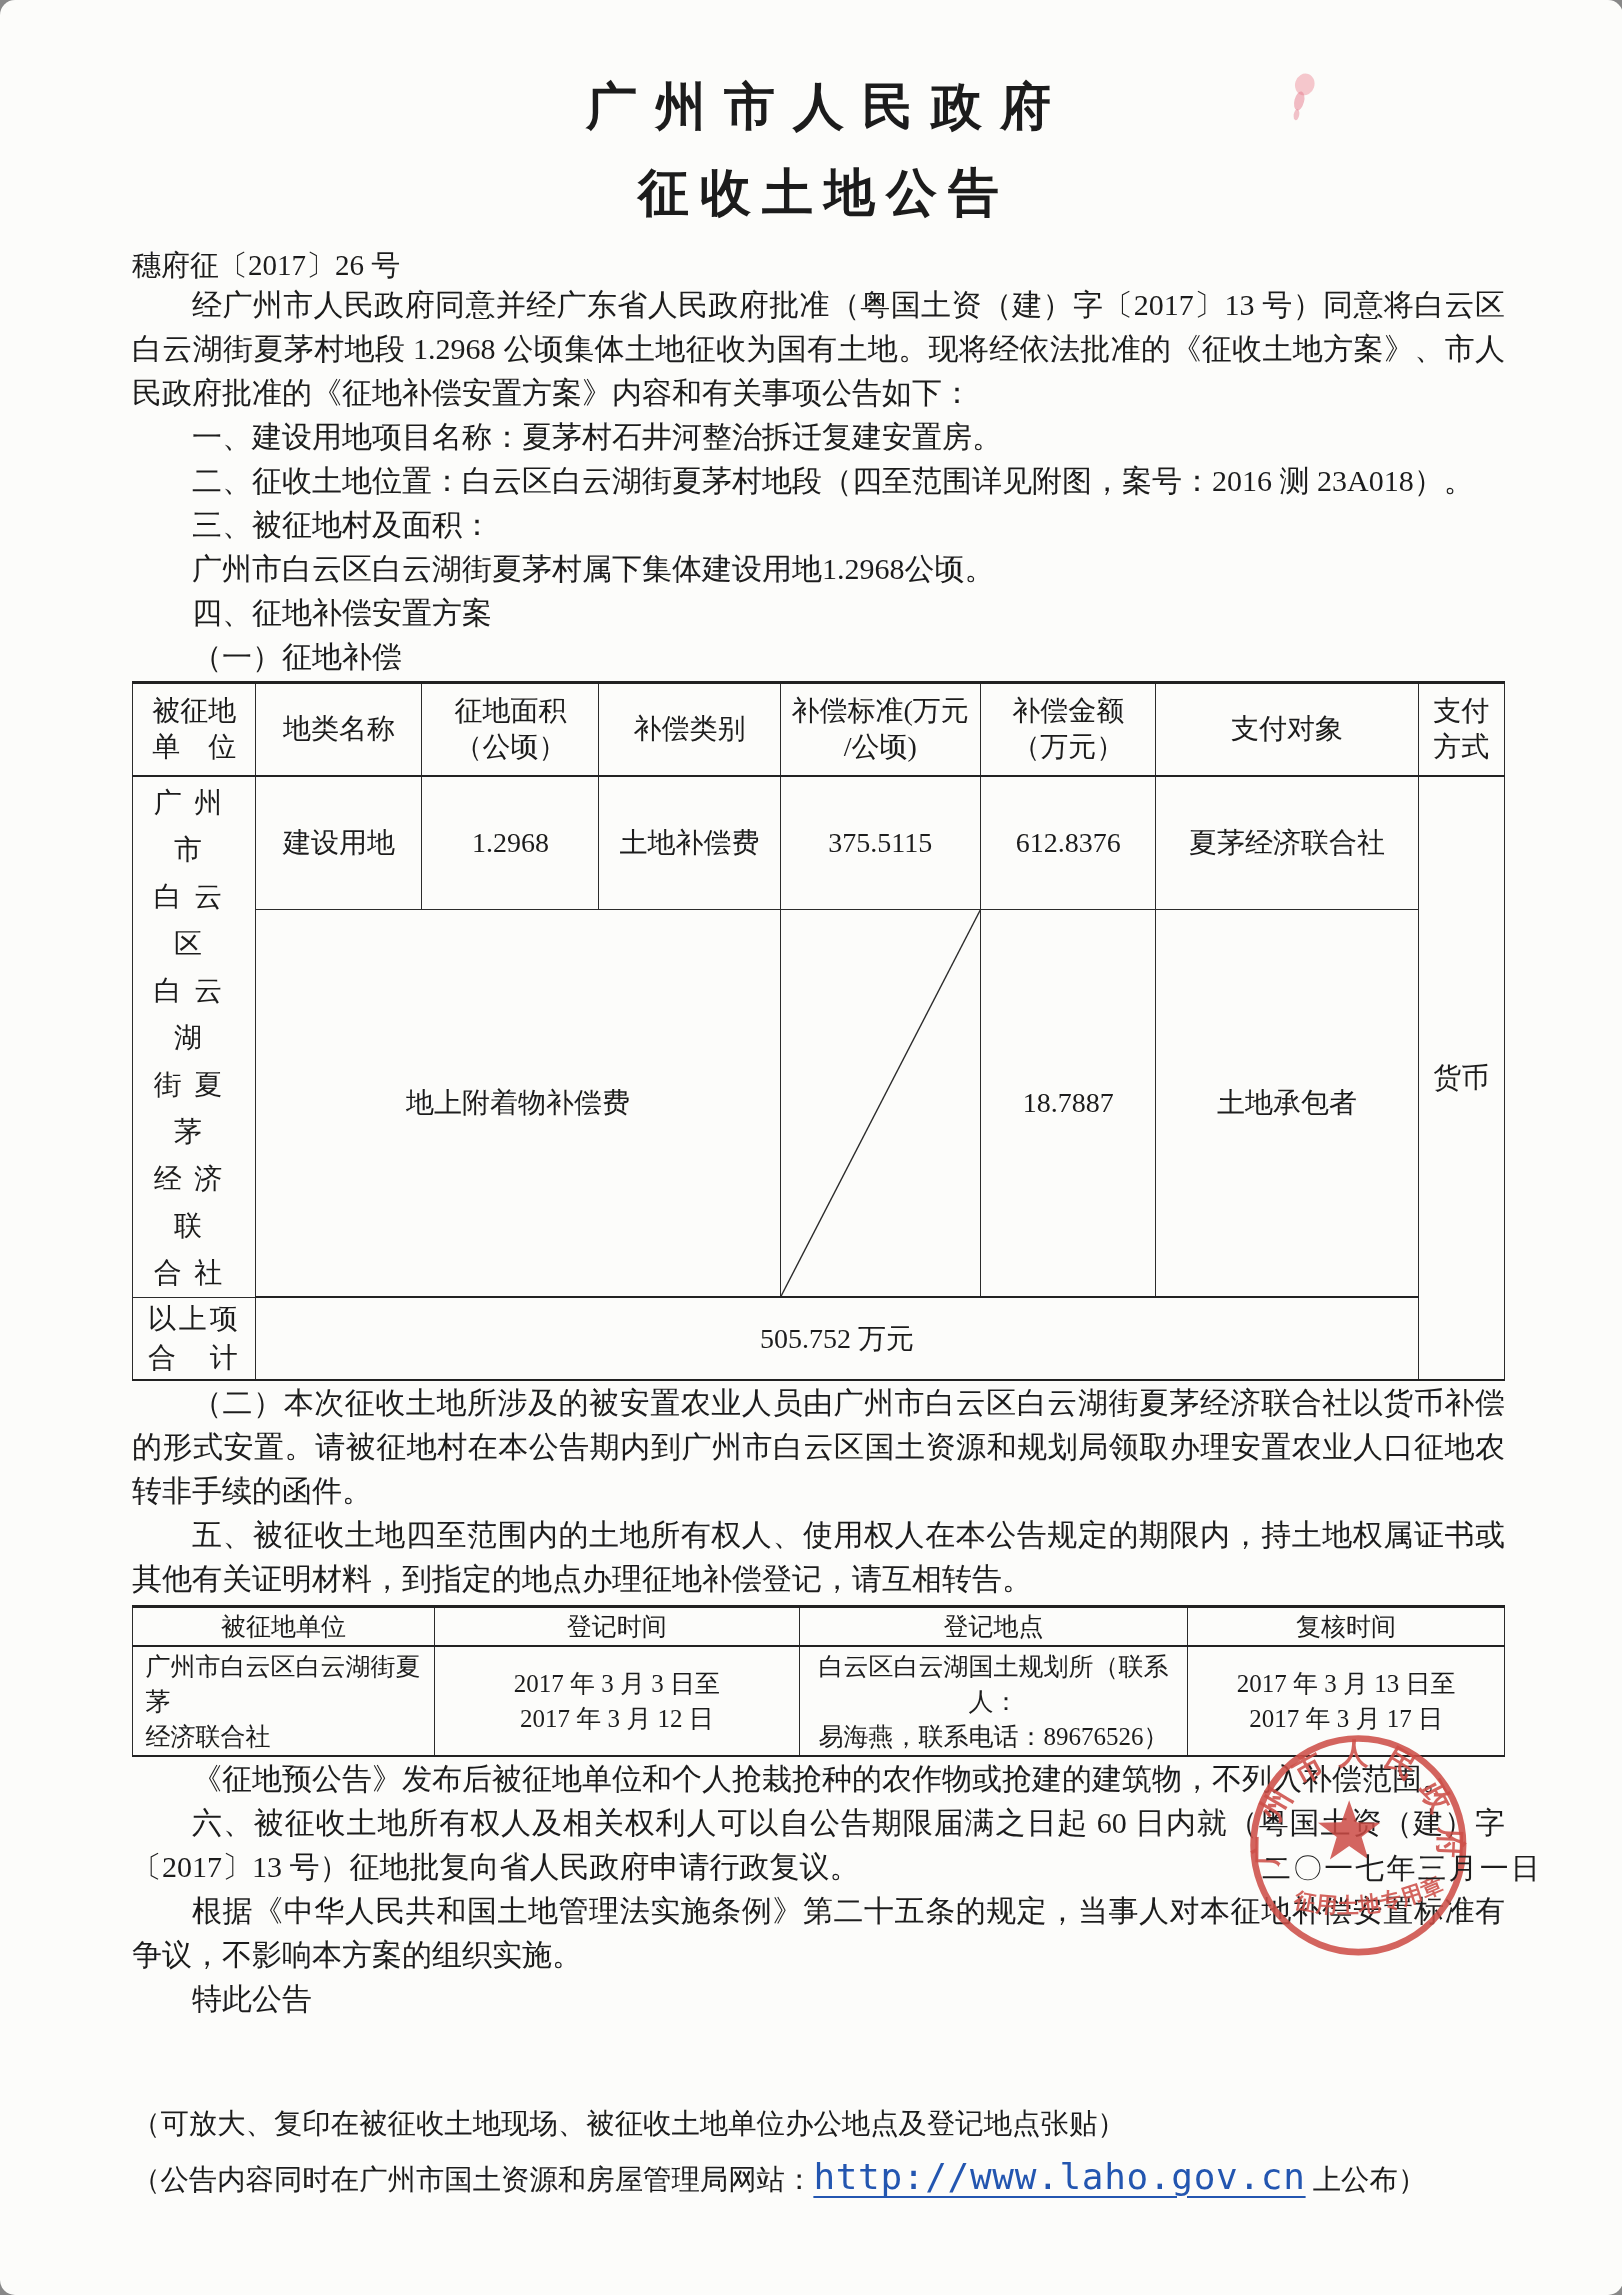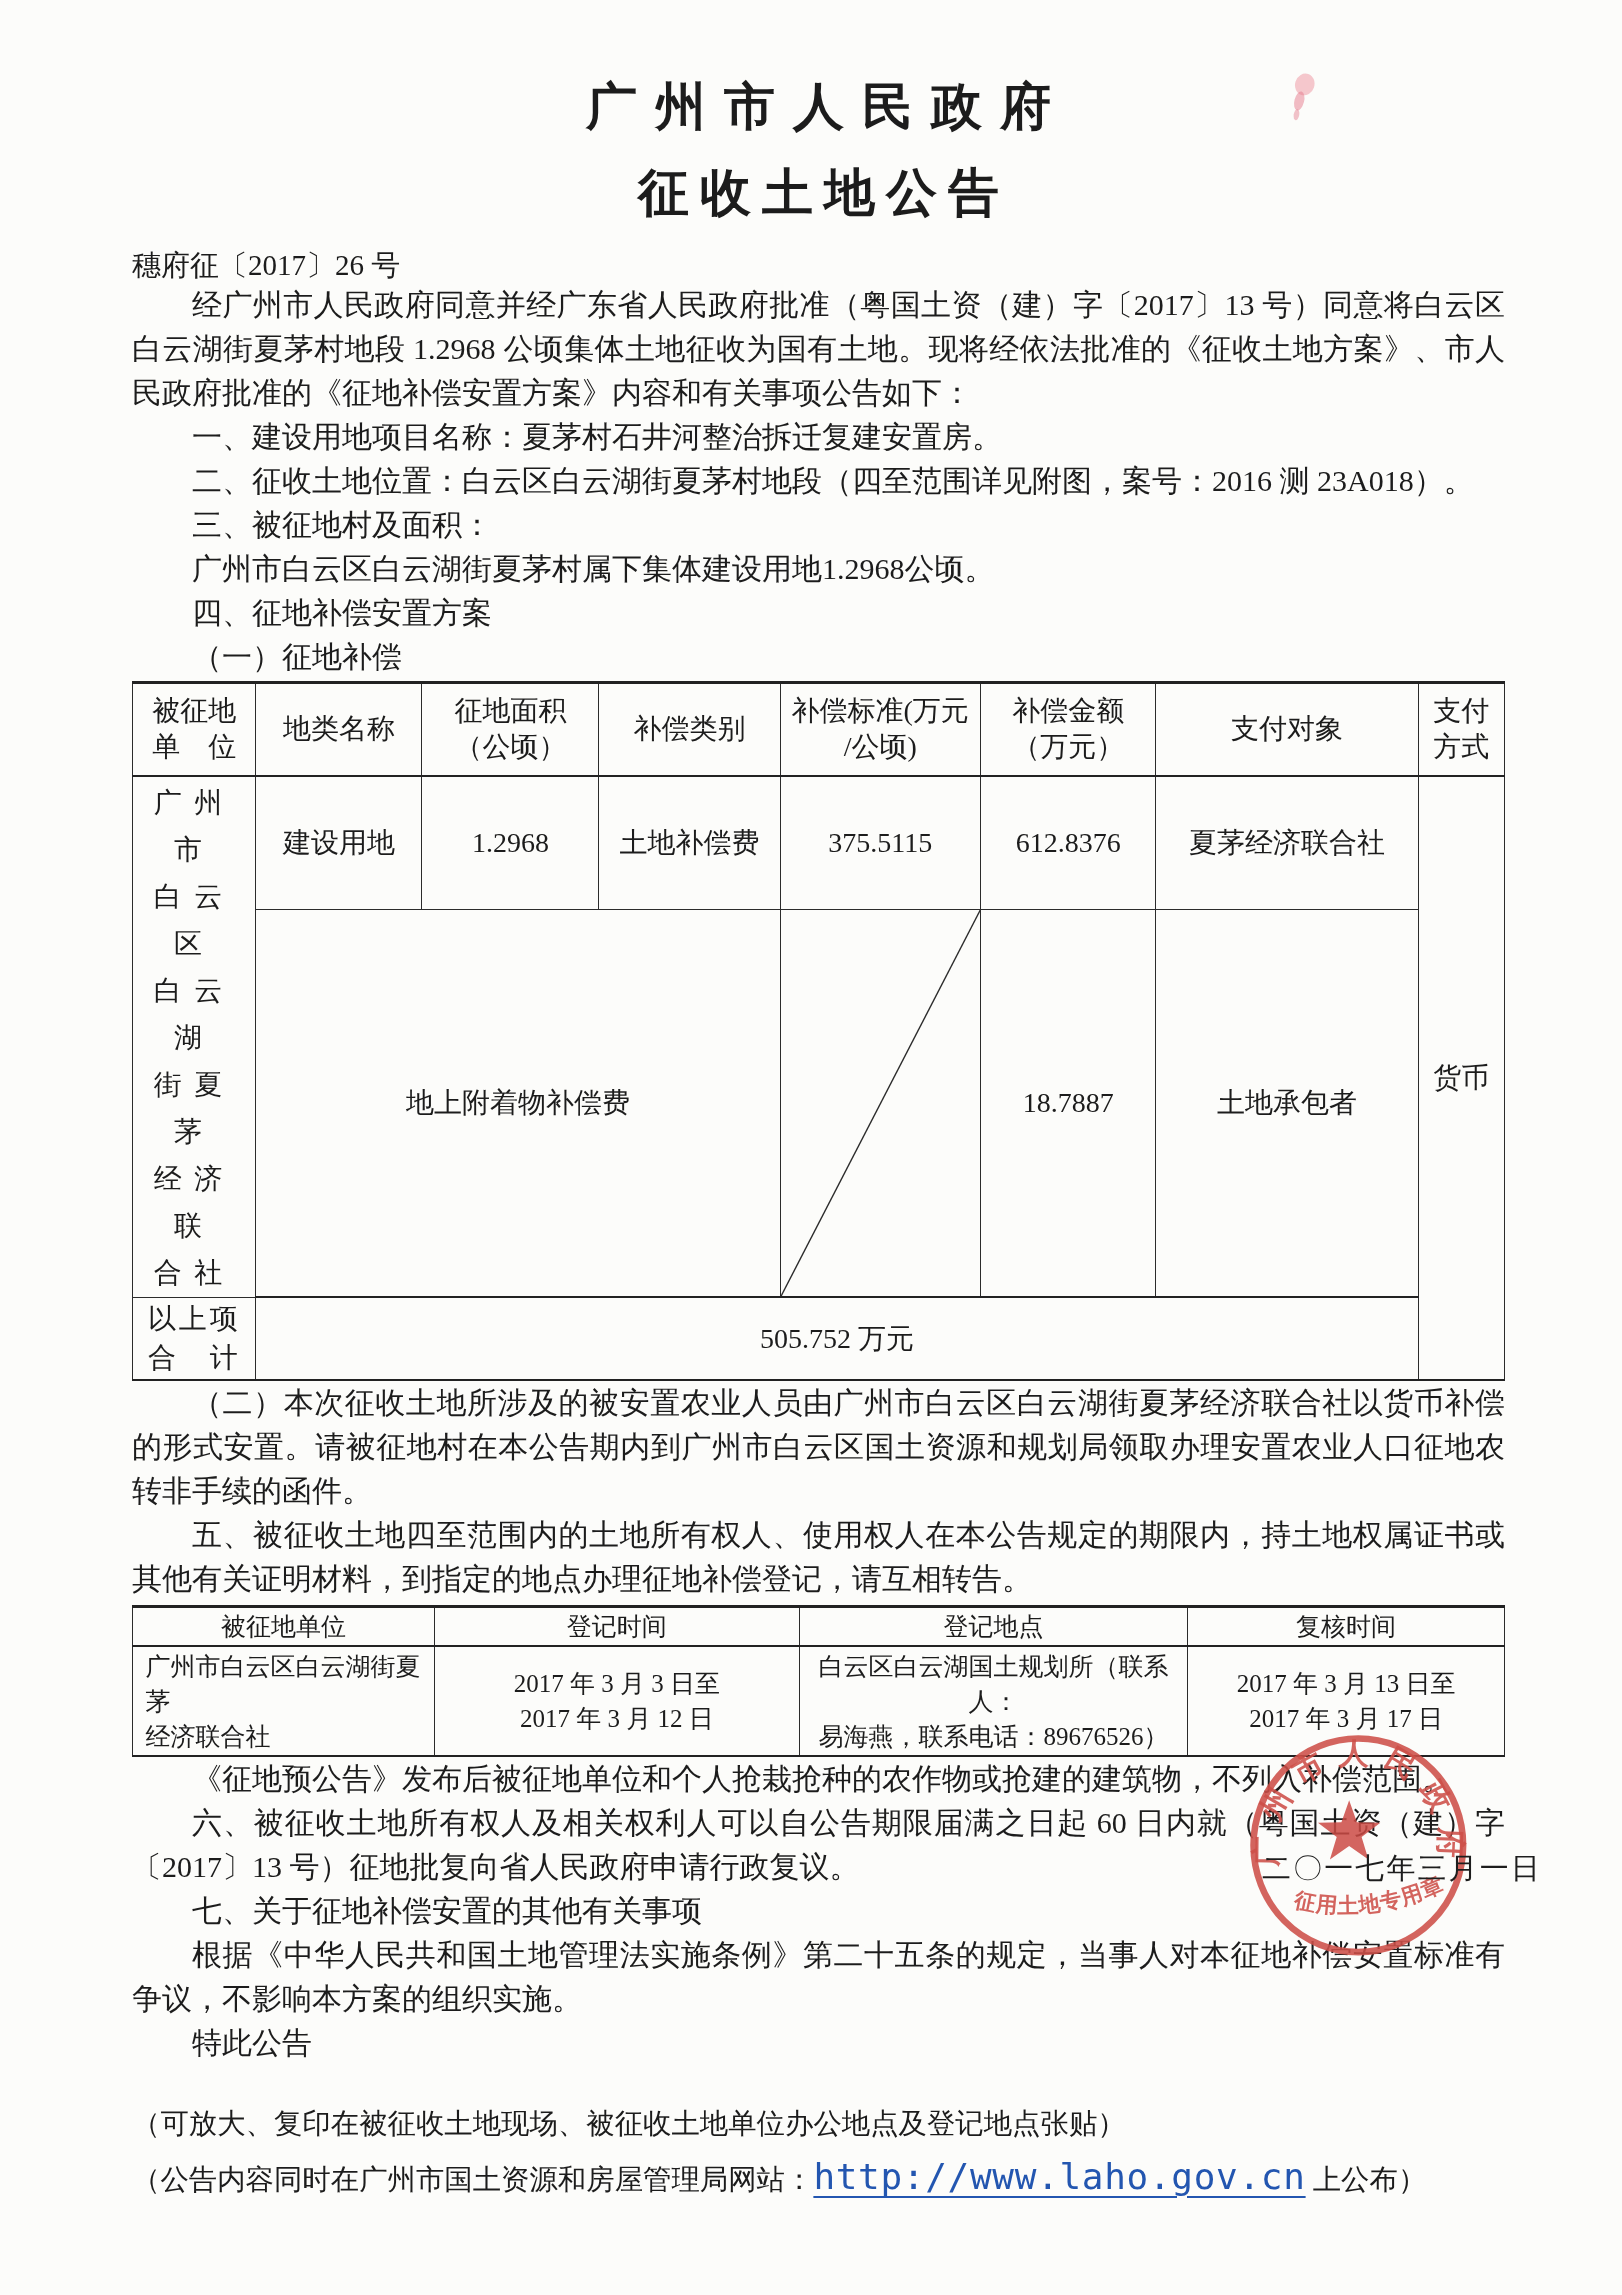--- a/index.html
+++ b/index.html
@@ -1,19 +1,19 @@
 <!DOCTYPE html>
 <html style="font-size:11px"><head>
 <meta charset="utf-8">
 <style>
   html,body{margin:0;padding:0;background:#888;}
   .page{
     position:relative;width:1623px;height:2295px;margin:0 auto;
     background:#fcfcfa;overflow:hidden;
-    font-family:"Liberation Serif","DejaVu Serif",serif;color:#1c1c1c;
+    font-family:"Liberation Serif","DejaVu Serif",serif;color:#1c1c1c;border-radius:15px;
   }
   .content{position:absolute;left:132px;top:69px;width:1373px;}
   .title{
     text-align:center;font-size:51px;font-weight:bold;
     letter-spacing:18px;padding-left:18px;line-height:76px;margin:0;
   }
   .title.second{letter-spacing:11px;padding-left:11px;margin-top:9.7px;}
   .docnum{text-align:left;font-size:29px;line-height:36px;margin-top:16.6px;}
   p.body{font-size:30px;line-height:44px;text-align:justify;margin:0;}
   .indent{text-indent:60px;}
@@ -185,21 +185,20 @@
           <td class="pre">白云区白云湖国土规划所（联系人：
 易海燕，联系电话：89676526）</td>
           <td class="pre">2017 年 3 月 13 日至
 2017 年 3 月 17 日</td>
         </tr>
       </tbody>
     </table>
 
     <p class="body indent mt14">《征地预公告》发布后被征地单位和个人抢栽抢种的农作物或抢建的建筑物，不列入补偿范围。</p>
     <p class="body indent">六、被征收土地所有权人及相关权利人可以自公告期限届满之日起 60 日内就（粤国土资（建）字〔2017〕13 号）征地批复向省人民政府申请行政复议。</p>
-    <p class="body indent">七、关于征地补偿安置的其他有关事项</p>
     <p class="body indent">根据《中华人民共和国土地管理法实施条例》第二十五条的规定，当事人对本征地补偿安置标准有争议，不影响本方案的组织实施。</p>
     <p class="body indent">特此公告</p>
   </div>
 
   <svg class="seal" viewBox="0 0 345 345">
     <defs>
       <path id="sealArc" d="M 57 220 A 125 125 0 1 1 289 220"></path>
       <path id="sealBottom" d="M 70 265 Q 180 295 295 245"></path>
     </defs>
     <ellipse cx="173" cy="173" rx="160" ry="163" fill="none" stroke="#cd4f48" stroke-width="10" stroke-opacity="0.88"></ellipse>

